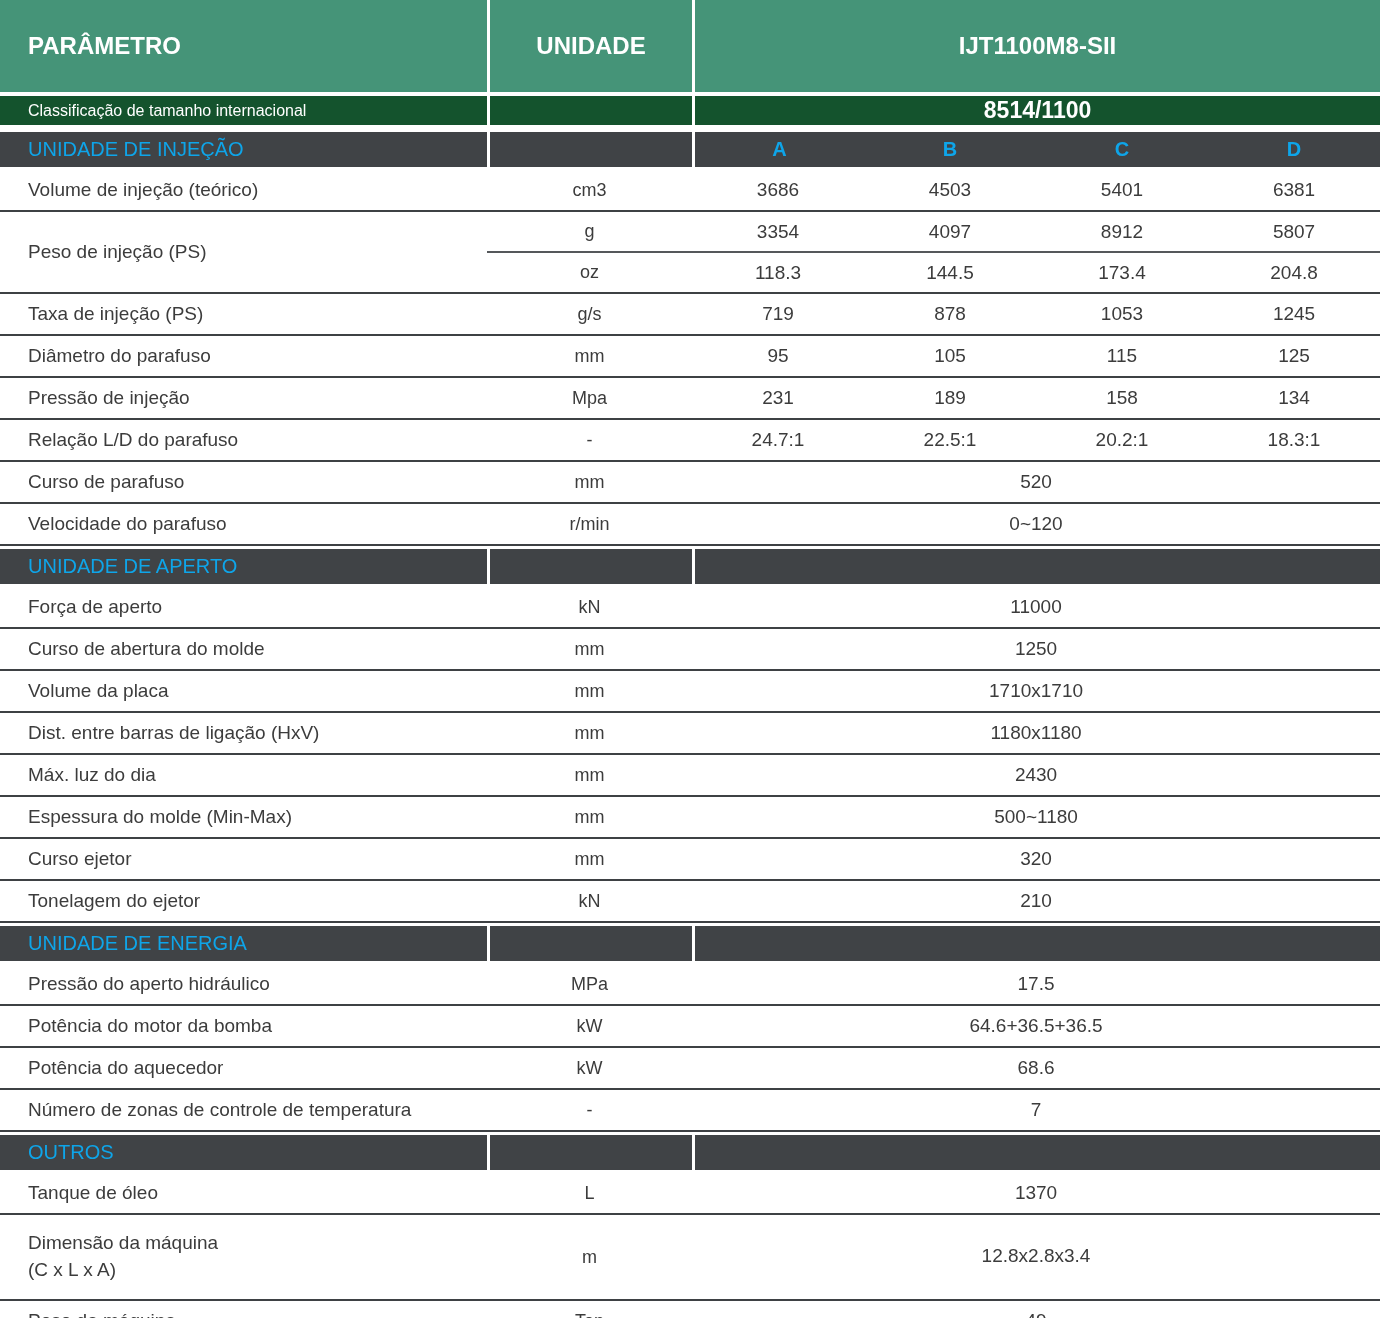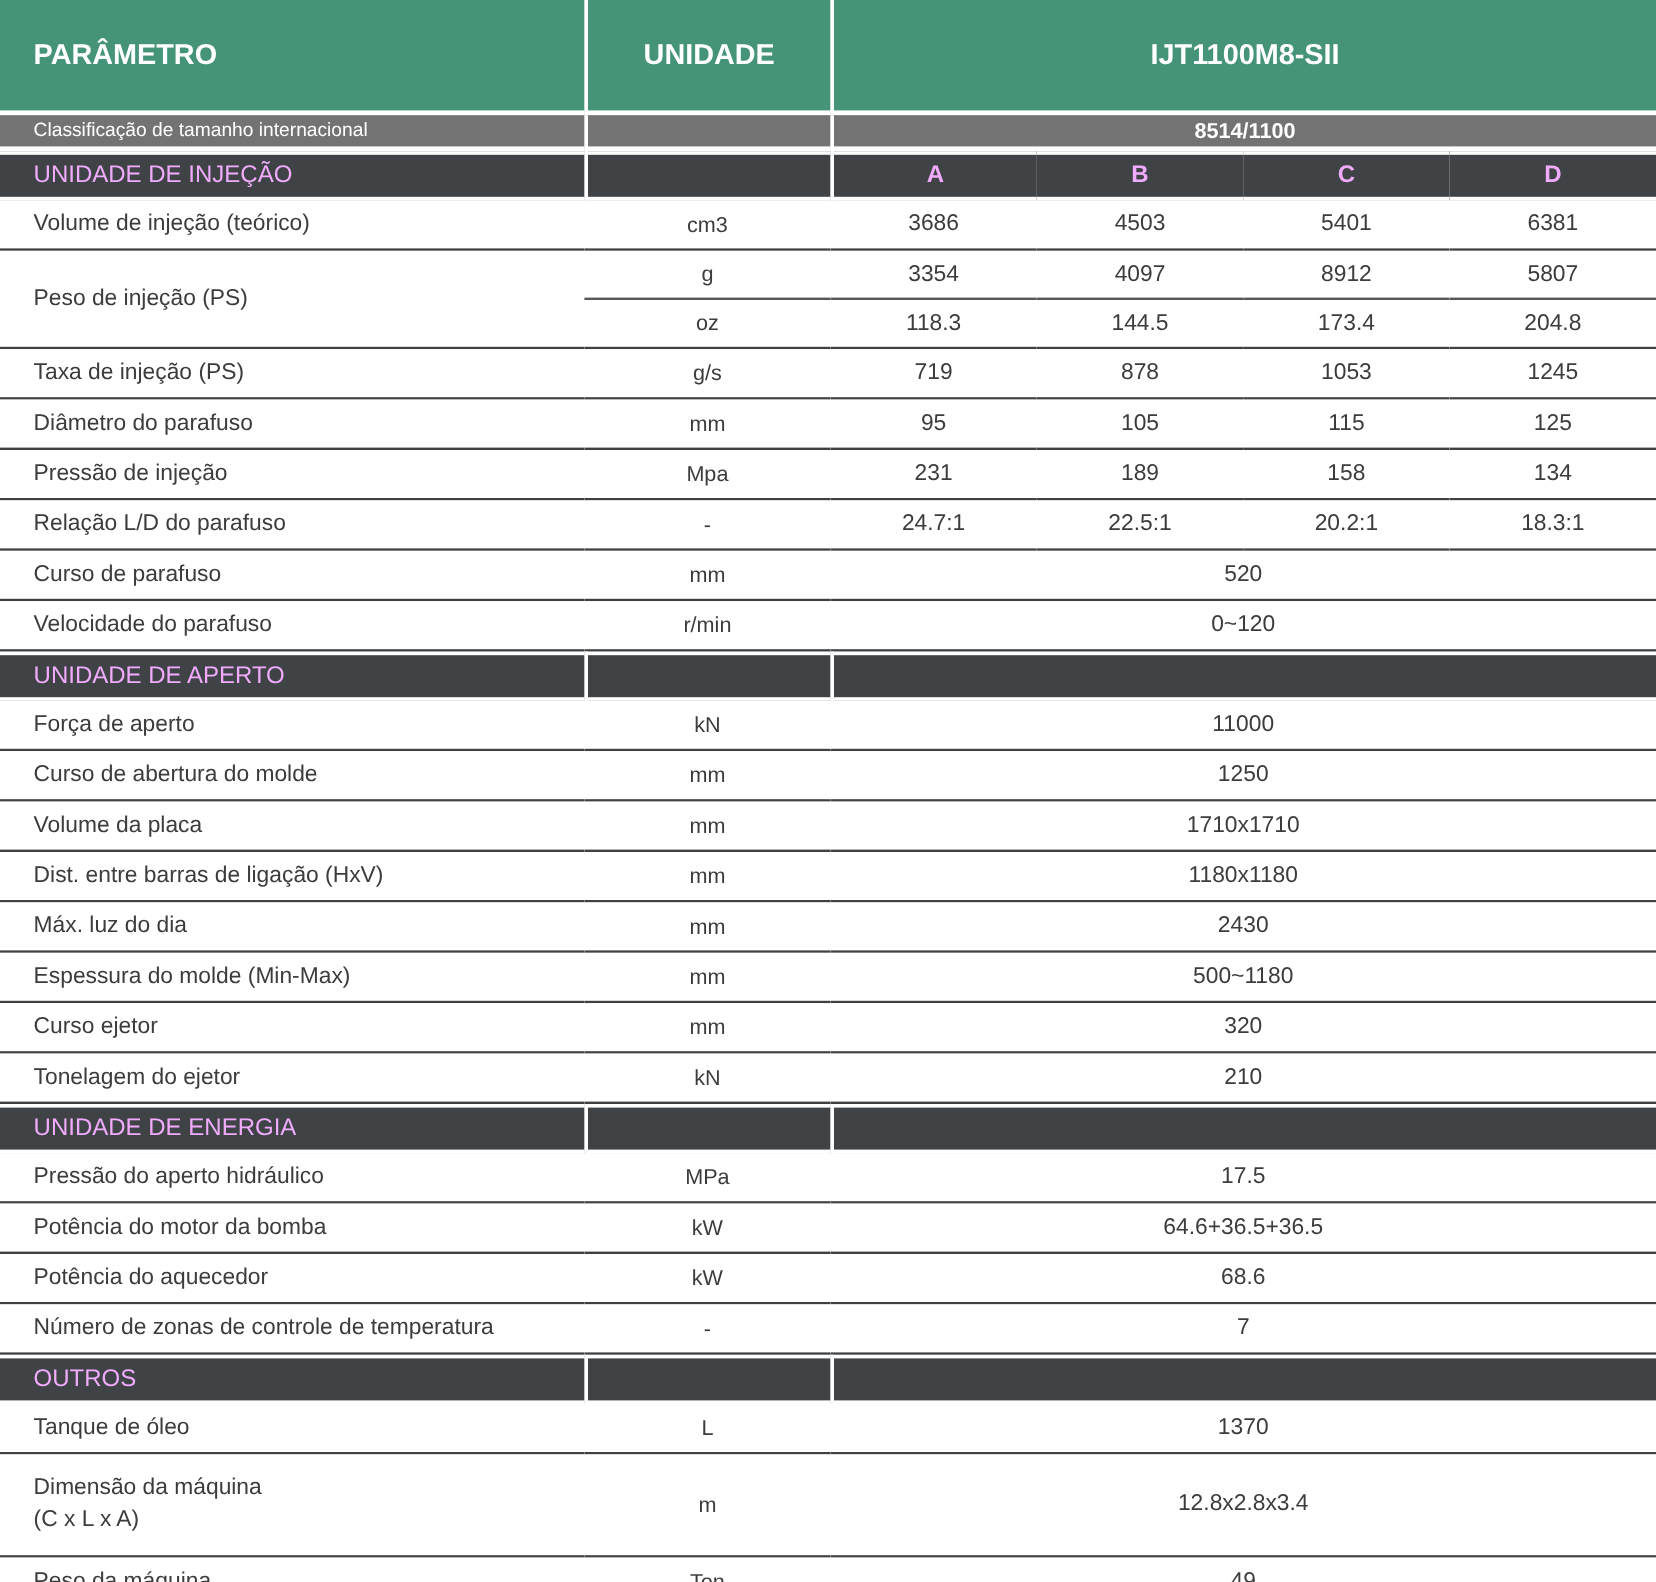--- a/index.html
+++ b/index.html
@@ -11,27 +11,27 @@
 
   
   .vsep { border-left: 3px solid #ffffff; }
 
   
   tr.head { height: 96px; }
   tr.head td { background: #459478; color: #ffffff; font-weight: bold; font-size: 24px; border-bottom: 4px solid #ffffff; }
 
   
   tr.classif { height: 30px; }
-  tr.classif td { background: #737373; color: #ffffff; border-bottom: 4px solid #ffffff; }
+  tr.classif td { background: #14532d; color: #ffffff; border-bottom: 4px solid #ffffff; }
   tr.classif td.lab { font-size: 16px; }
-  tr.classif td.val { font-size: 18px; font-weight: bold; }
+  tr.classif td.val { font-size: 23px; font-weight: bold; }
 
   
   tr.section { height: 41px; }
-  tr.section td { background: #404346; color: #f0abfc; border-bottom: 3px solid #ffffff; border-top: 3px solid #ffffff; font-size: 20px; }
+  tr.section td { background: #404346; color: #0ea5e9; border-bottom: 3px solid #ffffff; border-top: 3px solid #ffffff; font-size: 20px; }
   tr.section td.colhead { font-weight: bold; }
 
   
   tr.data { height: 42px; }
   tr.data td { border-bottom: 2px solid #3e4144; background: #ffffff; }
   tr.data td.unit { font-size: 18px; }
   td.c1 { text-align: left; padding-left: 28px; }
   td.center { text-align: center; }
 
   

